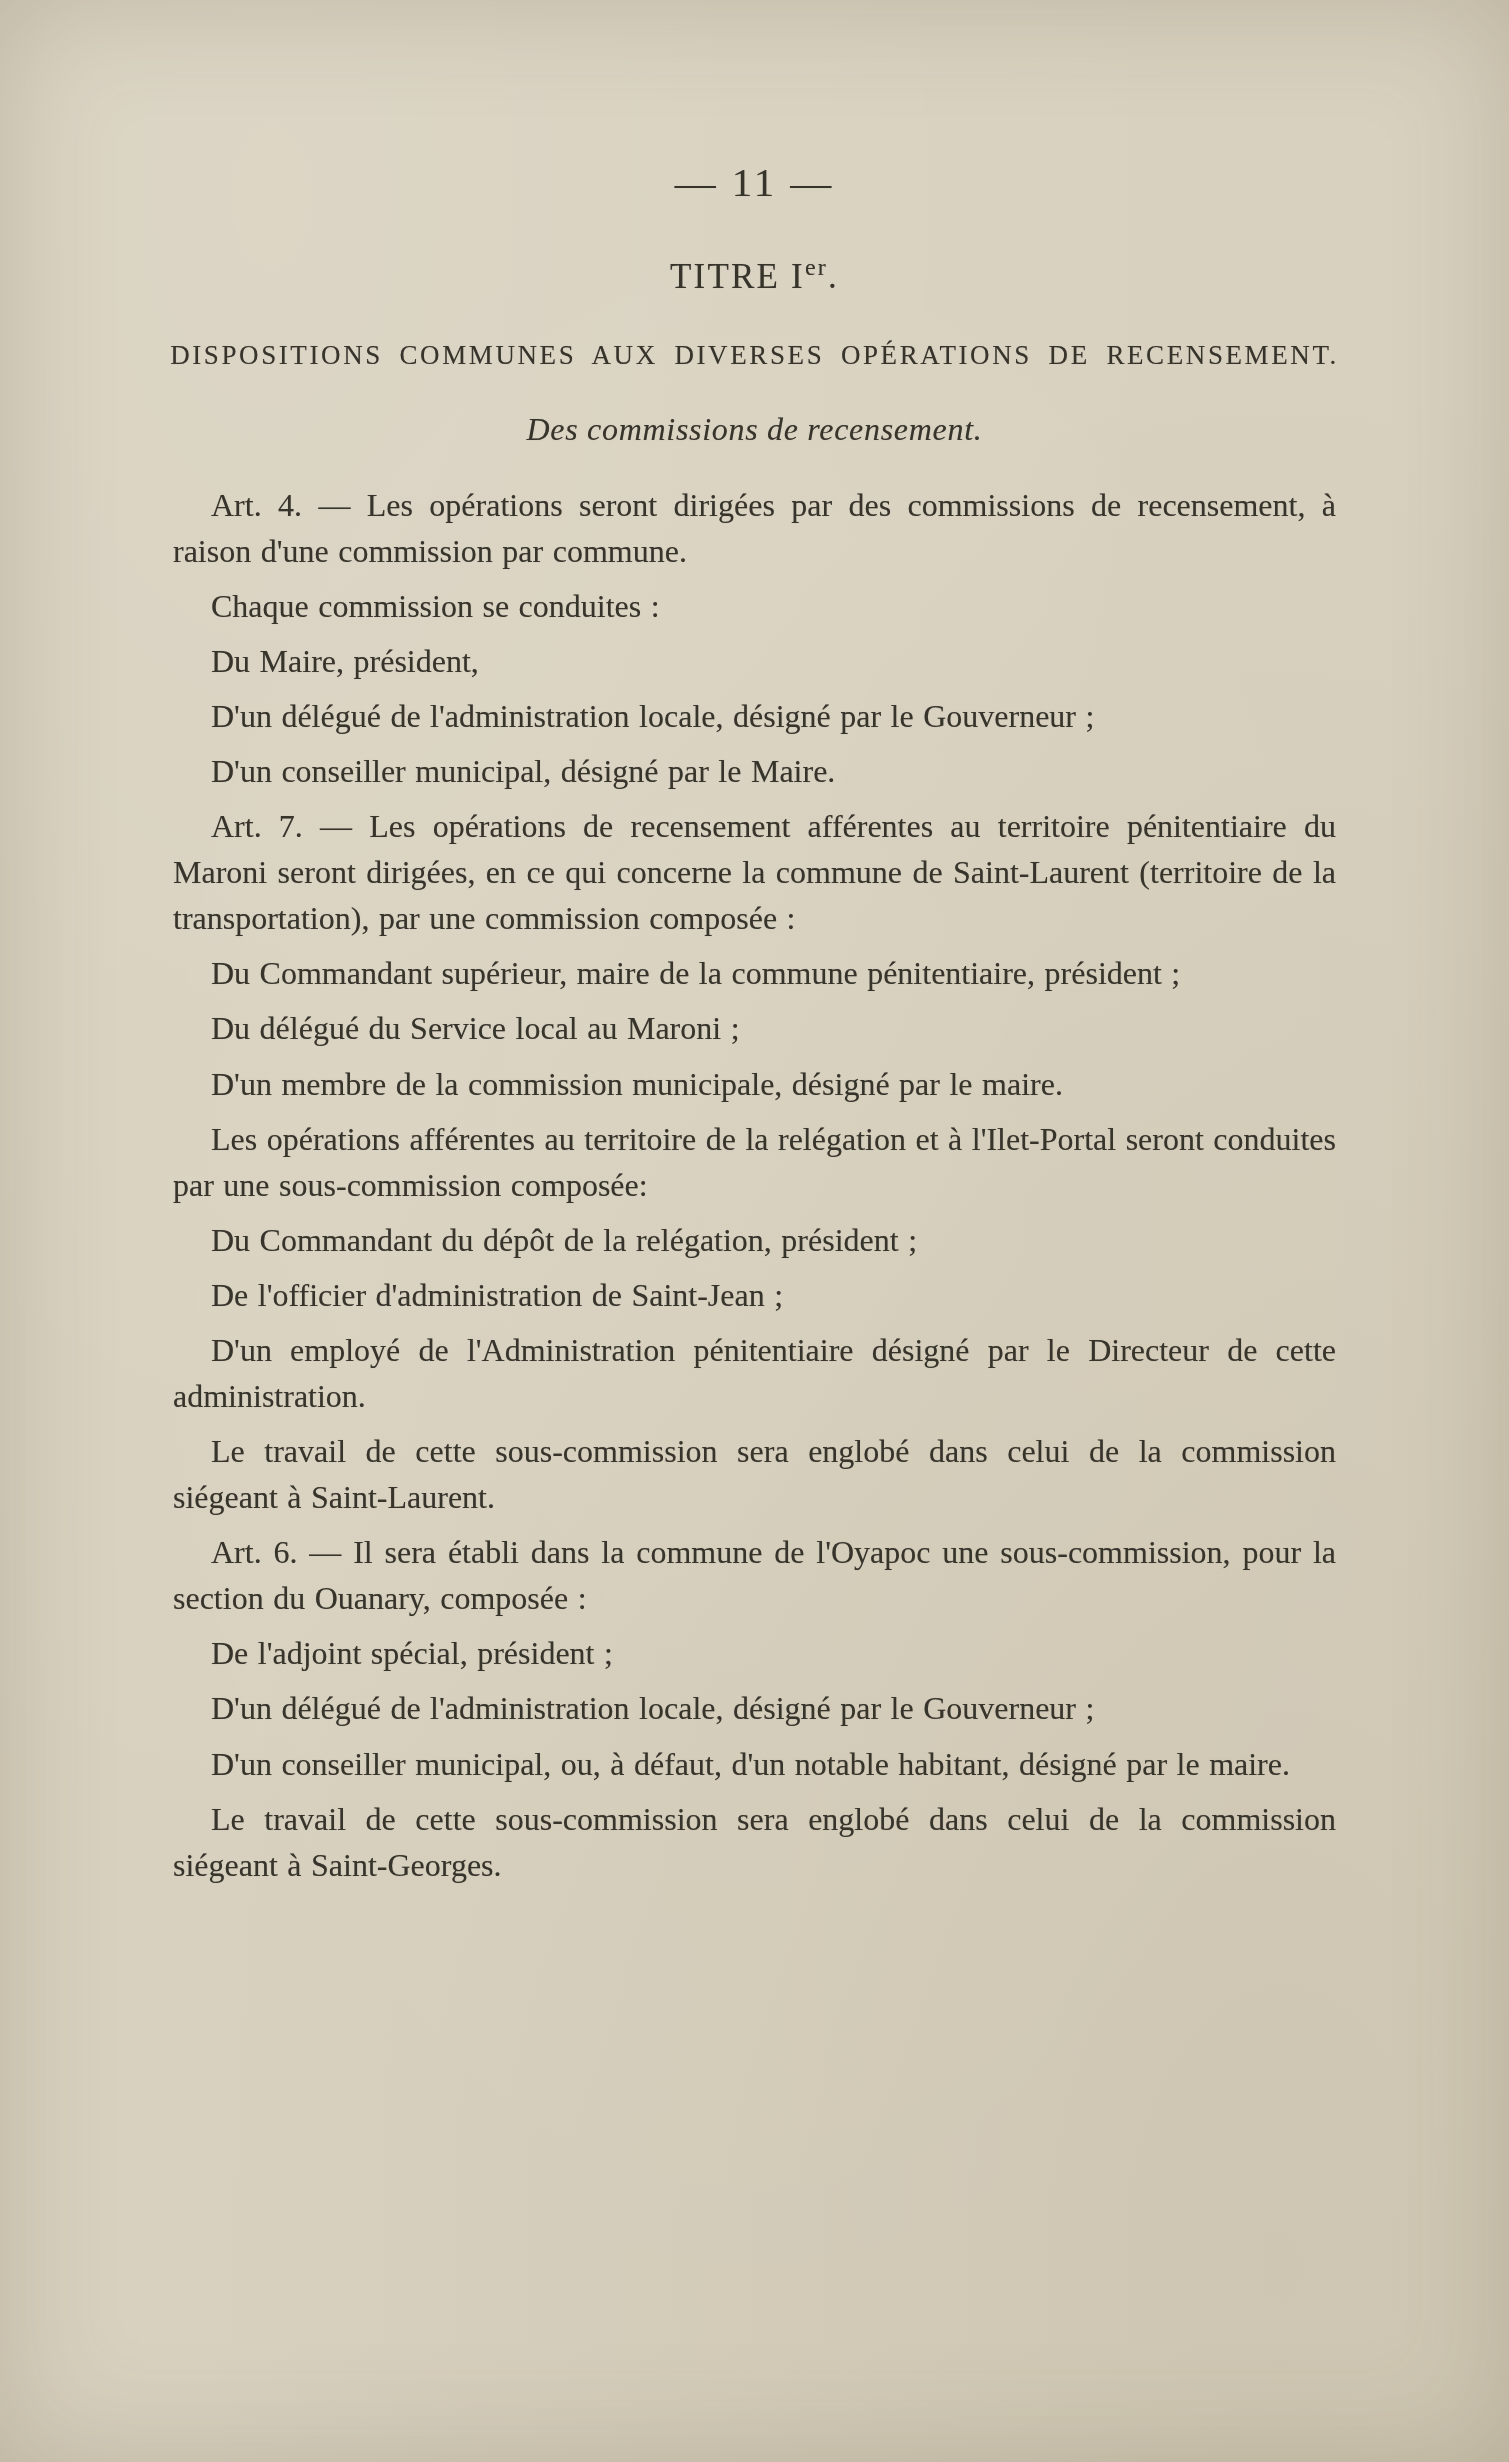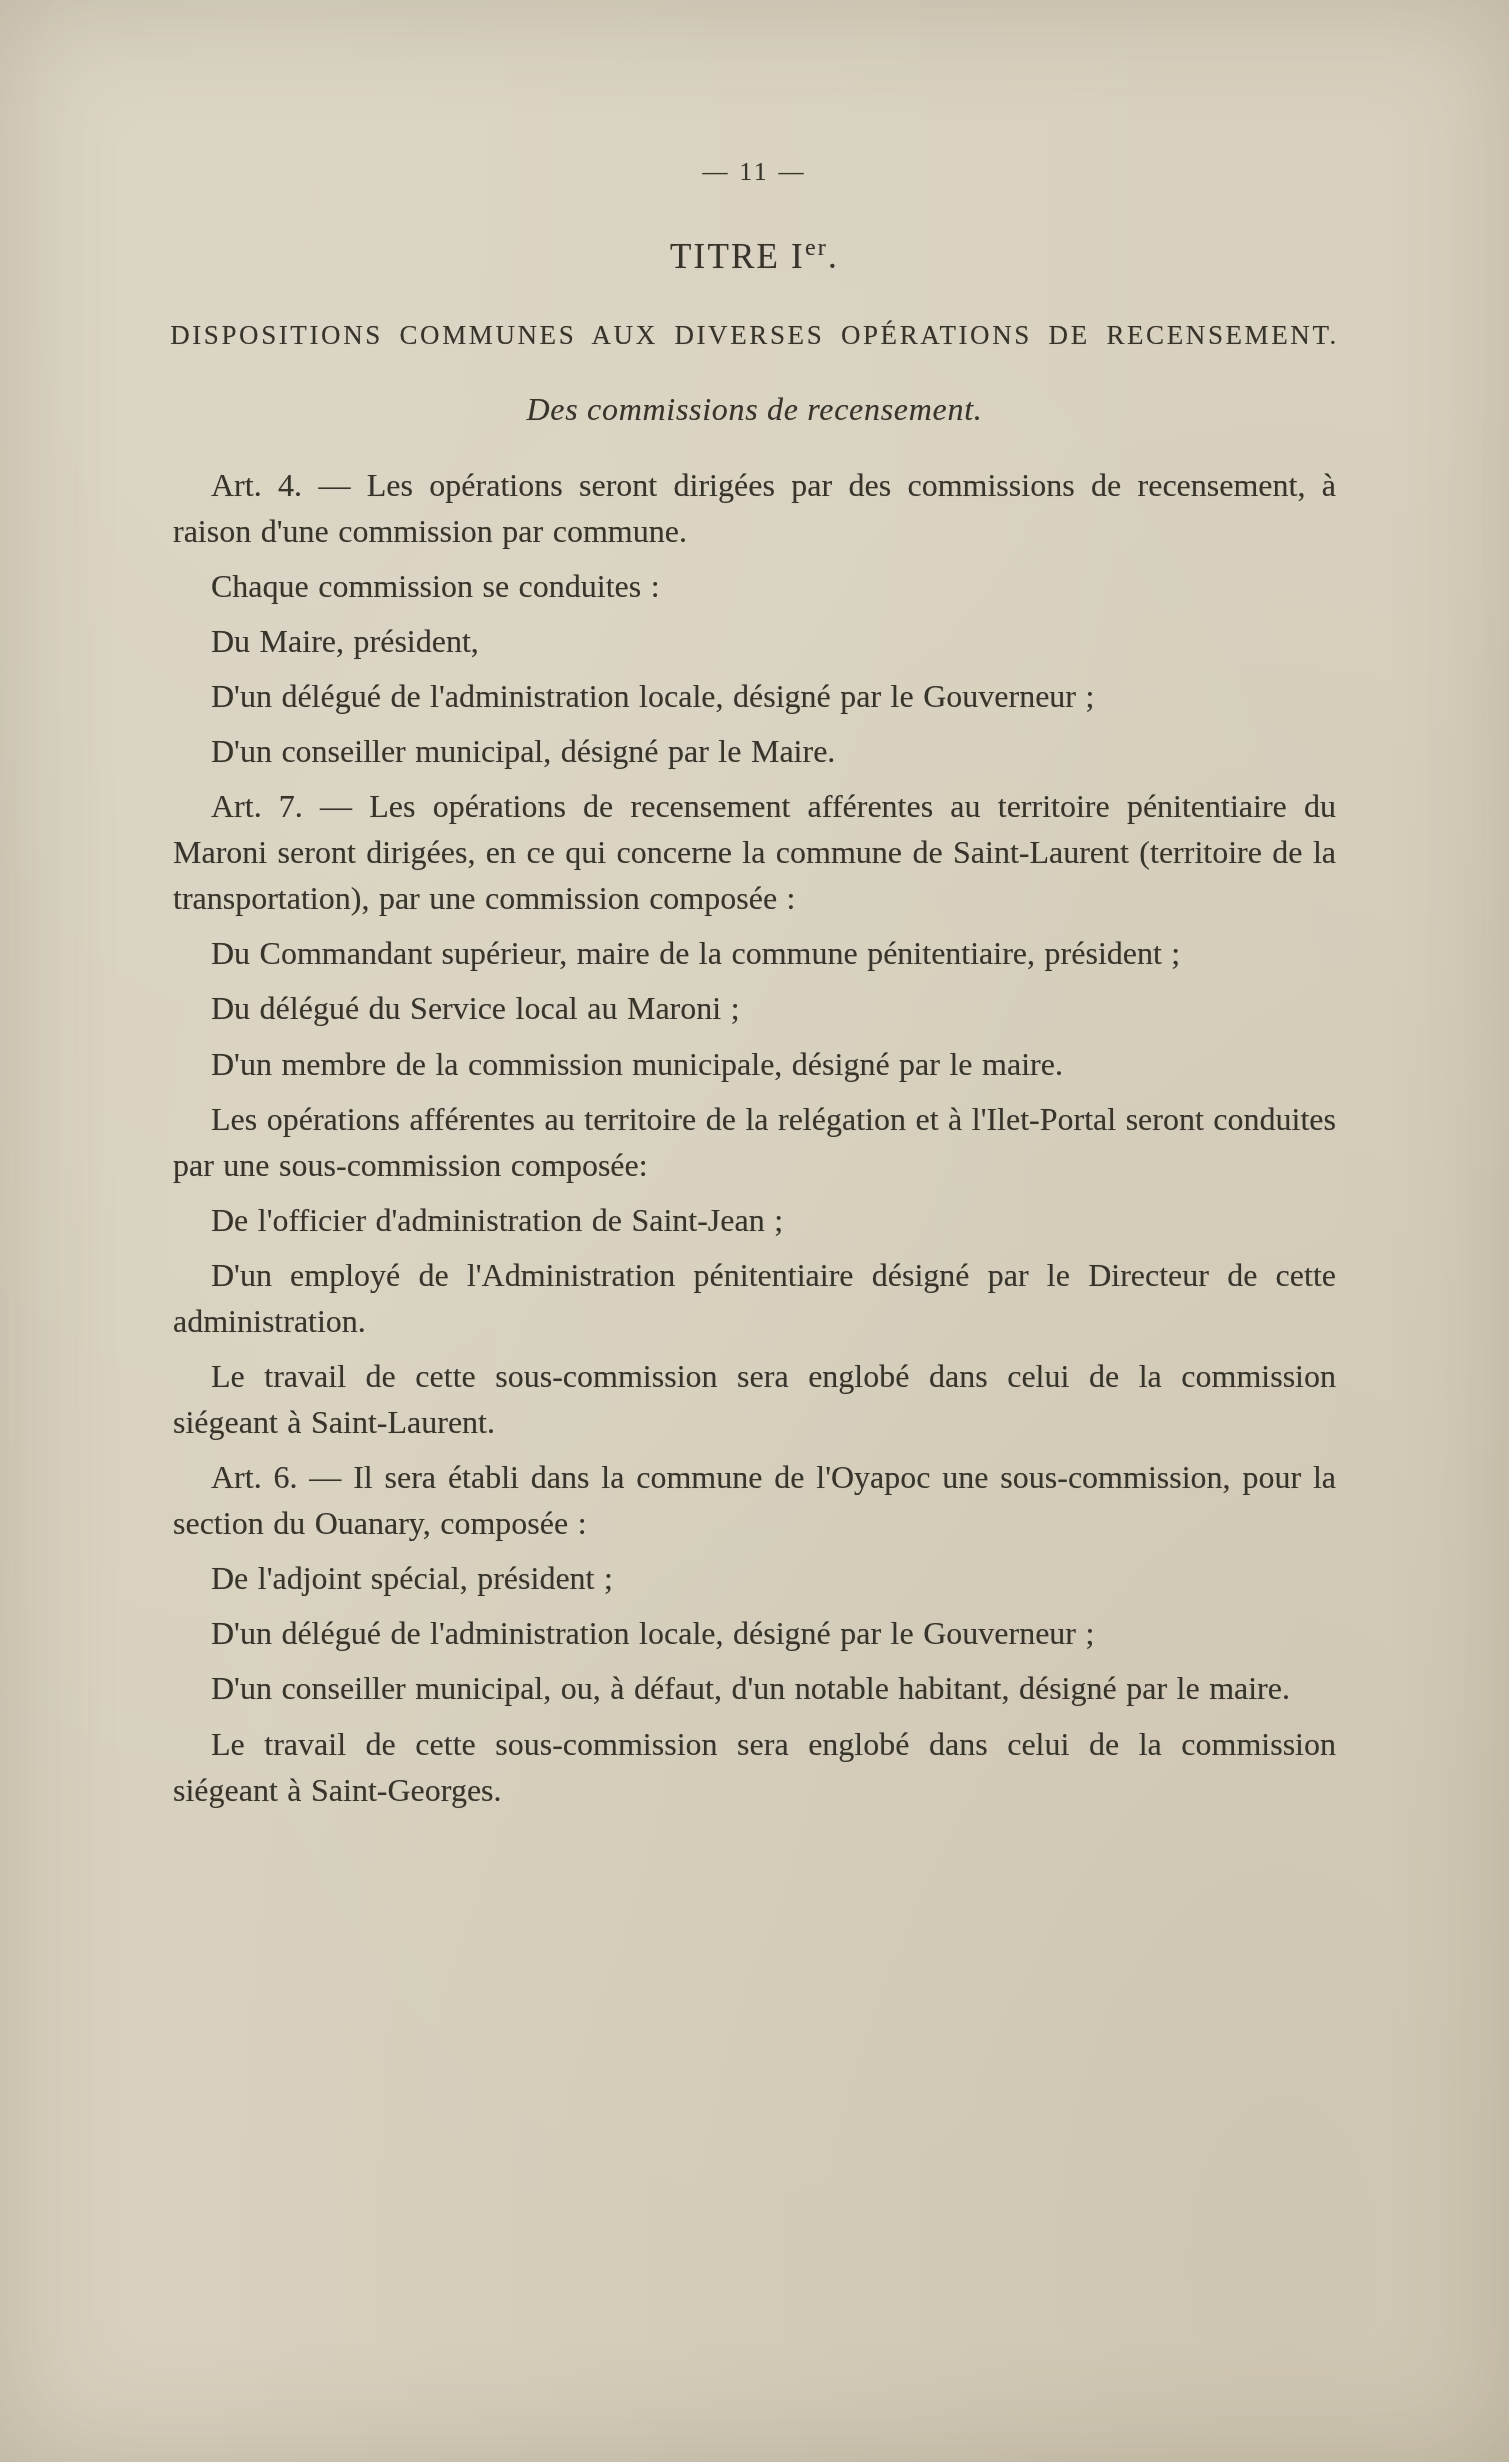--- a/index.html
+++ b/index.html
@@ -25,21 +25,21 @@
     color: var(--ink, #37342c);
     overflow: hidden;
   }
   .content {
     width: 1181px;
     margin: 0 auto;
     padding-top: 158px;
   }
   .page-number {
     text-align: center;
-    font-size: 25px;
+    font-size: 41px;
     letter-spacing: 2.9px;
     margin-bottom: 48px;
   }
   .doc-title {
     text-align: center;
     font-size: 35px;
     letter-spacing: 2.2px;
     margin-bottom: 43px;
   }
   .doc-title sup {
@@ -94,20 +94,21 @@
         <p class="para">Art. 4. — Les opérations seront dirigées par des commissions de recensement, à raison d'une commission par commune.</p>
         <p class="para">Chaque commission se conduites :</p>
         <p class="para">Du Maire, président,</p>
         <p class="para">D'un délégué de l'administration locale, désigné par le Gouverneur ;</p>
         <p class="para">D'un conseiller municipal, désigné par le Maire.</p>
         <p class="para">Art. 7. — Les opérations de recensement afférentes au territoire pénitentiaire du Maroni seront dirigées, en ce qui concerne la commune de Saint-Laurent (territoire de la transportation), par une commission composée :</p>
         <p class="para">Du Commandant supérieur, maire de la commune pénitentiaire, président ;</p>
         <p class="para">Du délégué du Service local au Maroni ;</p>
         <p class="para">D'un membre de la commission municipale, désigné par le maire.</p>
         <p class="para">Les opérations afférentes au territoire de la relégation et à l'Ilet-Portal seront conduites par une sous-commission composée:</p>
+        <p class="para">Du Commandant du dépôt de la relégation, président ;</p>
         <p class="para">De l'officier d'administration de Saint-Jean ;</p>
         <p class="para">D'un employé de l'Administration pénitentiaire désigné par le Directeur de cette administration.</p>
         <p class="para">Le travail de cette sous-commission sera englobé dans celui de la commission siégeant à Saint-Laurent.</p>
         <p class="para">Art. 6. — Il sera établi dans la commune de l'Oyapoc une sous-commission, pour la section du Ouanary, composée :</p>
         <p class="para">De l'adjoint spécial, président ;</p>
         <p class="para">D'un délégué de l'administration locale, désigné par le Gouverneur ;</p>
         <p class="para">D'un conseiller municipal, ou, à défaut, d'un notable habitant, désigné par le maire.</p>
         <p class="para">Le travail de cette sous-commission sera englobé dans celui de la commission siégeant à Saint-Georges.</p>
       </div>
 

